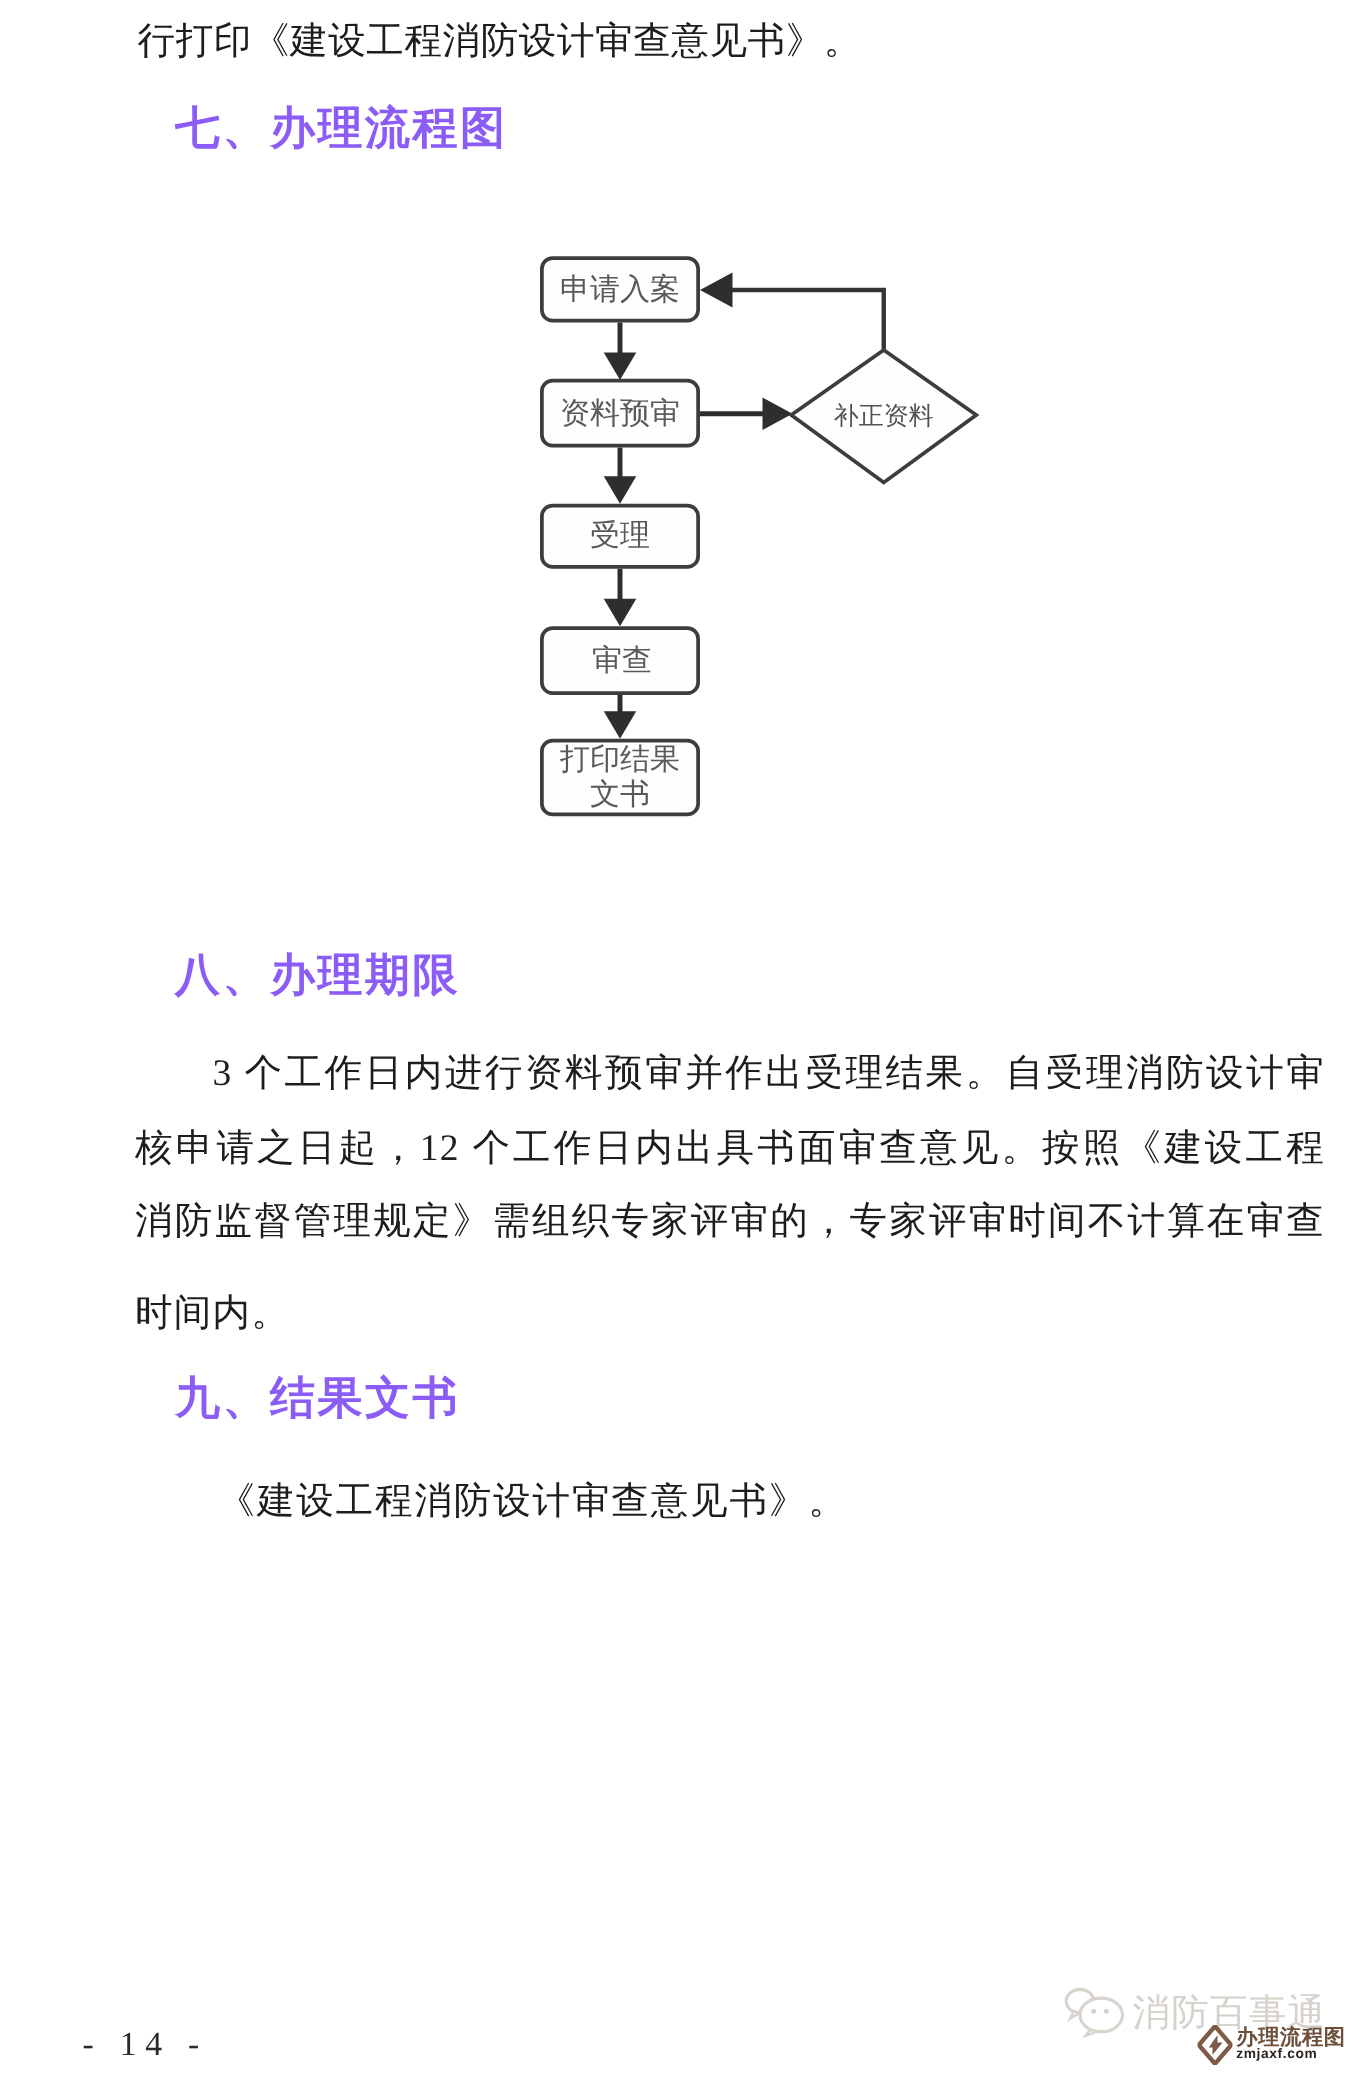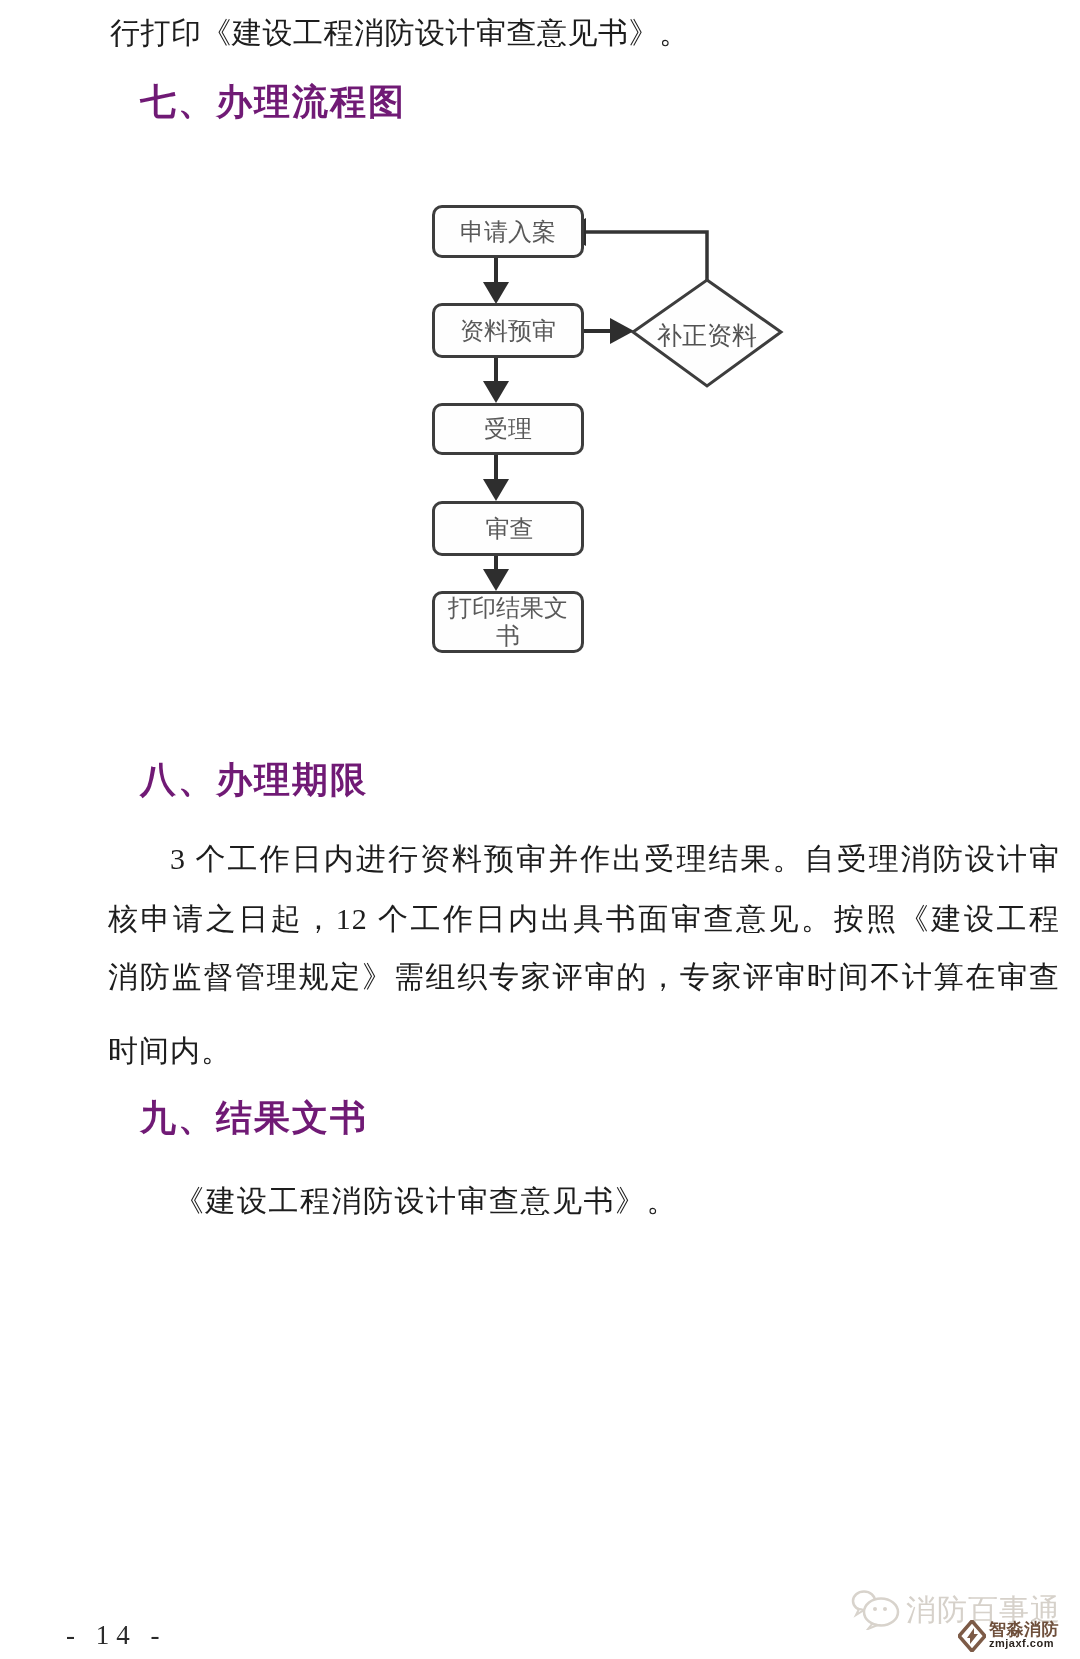--- a/index.html
+++ b/index.html
@@ -8,51 +8,51 @@
     overflow:hidden; font-family:"Liberation Serif","DejaVu Serif",serif;
   }
   .body-line {
     position:absolute; color:#1d1d1d; font-size:30px; line-height:1.25;
     letter-spacing:1px; white-space:nowrap;margin-left:44px;
   }
   .para { width:952px; left:64px; white-space:normal; text-align:justify; text-align-last:justify; }
   .para.no-just { text-align:left; text-align-last:left; }
   .heading {
     position:absolute; margin:0; font-family:"Liberation Sans","DejaVu Sans",sans-serif;
-    font-weight:bold; font-size:36px; color:#701a75; letter-spacing:2px; white-space:nowrap;
+    font-weight:bold; font-size:36px; color:#8b5cf6; letter-spacing:2px; white-space:nowrap;
   }
   #intro { left:66px; top:14px; letter-spacing:0.5px; }
   #h7 { left:140px; top:78px; }
   #h8 { left:140px; top:756px; }
   #h9 { left:140px; top:1094px; }
   #para-l1 { top:840px; text-indent:62px; }
   #para-l2 { top:900px; }
   #para-l3 { top:958px; }
   #para-l4 { top:1032px; width:300px; }
   #s9-body { left:66px; top:1182px; padding-left:64px; letter-spacing:1.5px; }
 
   
   .flowchart { position:absolute; left:370px; top:170px; width:420px; height:500px; }
   .flowchart svg { position:absolute; left:0; top:0; }
   .fc-box {
-    position:absolute; left:62px; width:152px; box-sizing:border-box;
+    position:absolute; left:62px; width:128px; box-sizing:border-box;
     border:3px solid #3d3d3d; border-radius:10px; background:#fefefe;
     display:flex; align-items:center; justify-content:center; text-align:center;
     font-family:"Liberation Sans","DejaVu Sans",sans-serif;
     font-size:24px; color:#595959; line-height:1.15; padding:2px 10px;
   }
   .fc-b1 { top:35px;  height:53px; }
   .fc-b2 { top:133px; height:55px; }
   .fc-b3 { top:233px; height:52px; }
   .fc-b4 { top:331px; height:55px;padding-left:13px; }
   .fc-b5 { top:421px; height:62px; }
   .fc-diamond-label {
     position:absolute; left:265px; top:149px; width:144px; text-align:center;
     font-family:"Liberation Sans","DejaVu Sans",sans-serif;
-    font-size:25px; color:#525252; white-space:nowrap;
+    font-size:20px; color:#525252; white-space:nowrap;
   }
   .fline  { stroke:#2e2e2e; stroke-width:4; fill:none; }
   .fline-thin { stroke:#343434; stroke-width:3.5; fill:none; }
   .fhead  { fill:#2e2e2e; }
   .fdiamond { fill:#fefefe; stroke:#3d3d3d; stroke-width:3; }
 
   
   .page-number {
     position:absolute; left:66px; top:1620px; font-size:27px; color:#2a2a2a;
     letter-spacing:7px; font-family:"Liberation Serif","DejaVu Serif",serif;
@@ -140,16 +140,16 @@
     <circle cx="25" cy="21" r="2" fill="#d8d3cc"></circle>
     <circle cx="35" cy="21" r="2" fill="#d8d3cc"></circle>
     <path d="M22,36 L18,41 L28,37 Z" fill="#ffffff" stroke="#d8d3cc" stroke-width="2"></path>
   </svg>
   <div class="wm-text">消防百事通</div>
 
   <svg class="logo-icon" width="28" height="32" viewBox="0 0 28 32">
     <polygon points="14,1 27,16 14,31 1,16" fill="none" stroke="#7d5b47" stroke-width="3.5"></polygon>
     <polygon points="9,18 16,8 16,14 20,14 12,24 12,18" fill="#7d5b47"></polygon>
   </svg>
-  <div class="logo-title">智淼消防</div>
+  <div class="logo-title">办理流程图</div>
   <div class="logo-url">zmjaxf.com</div>
 
 </div>
 
 </body></html>

